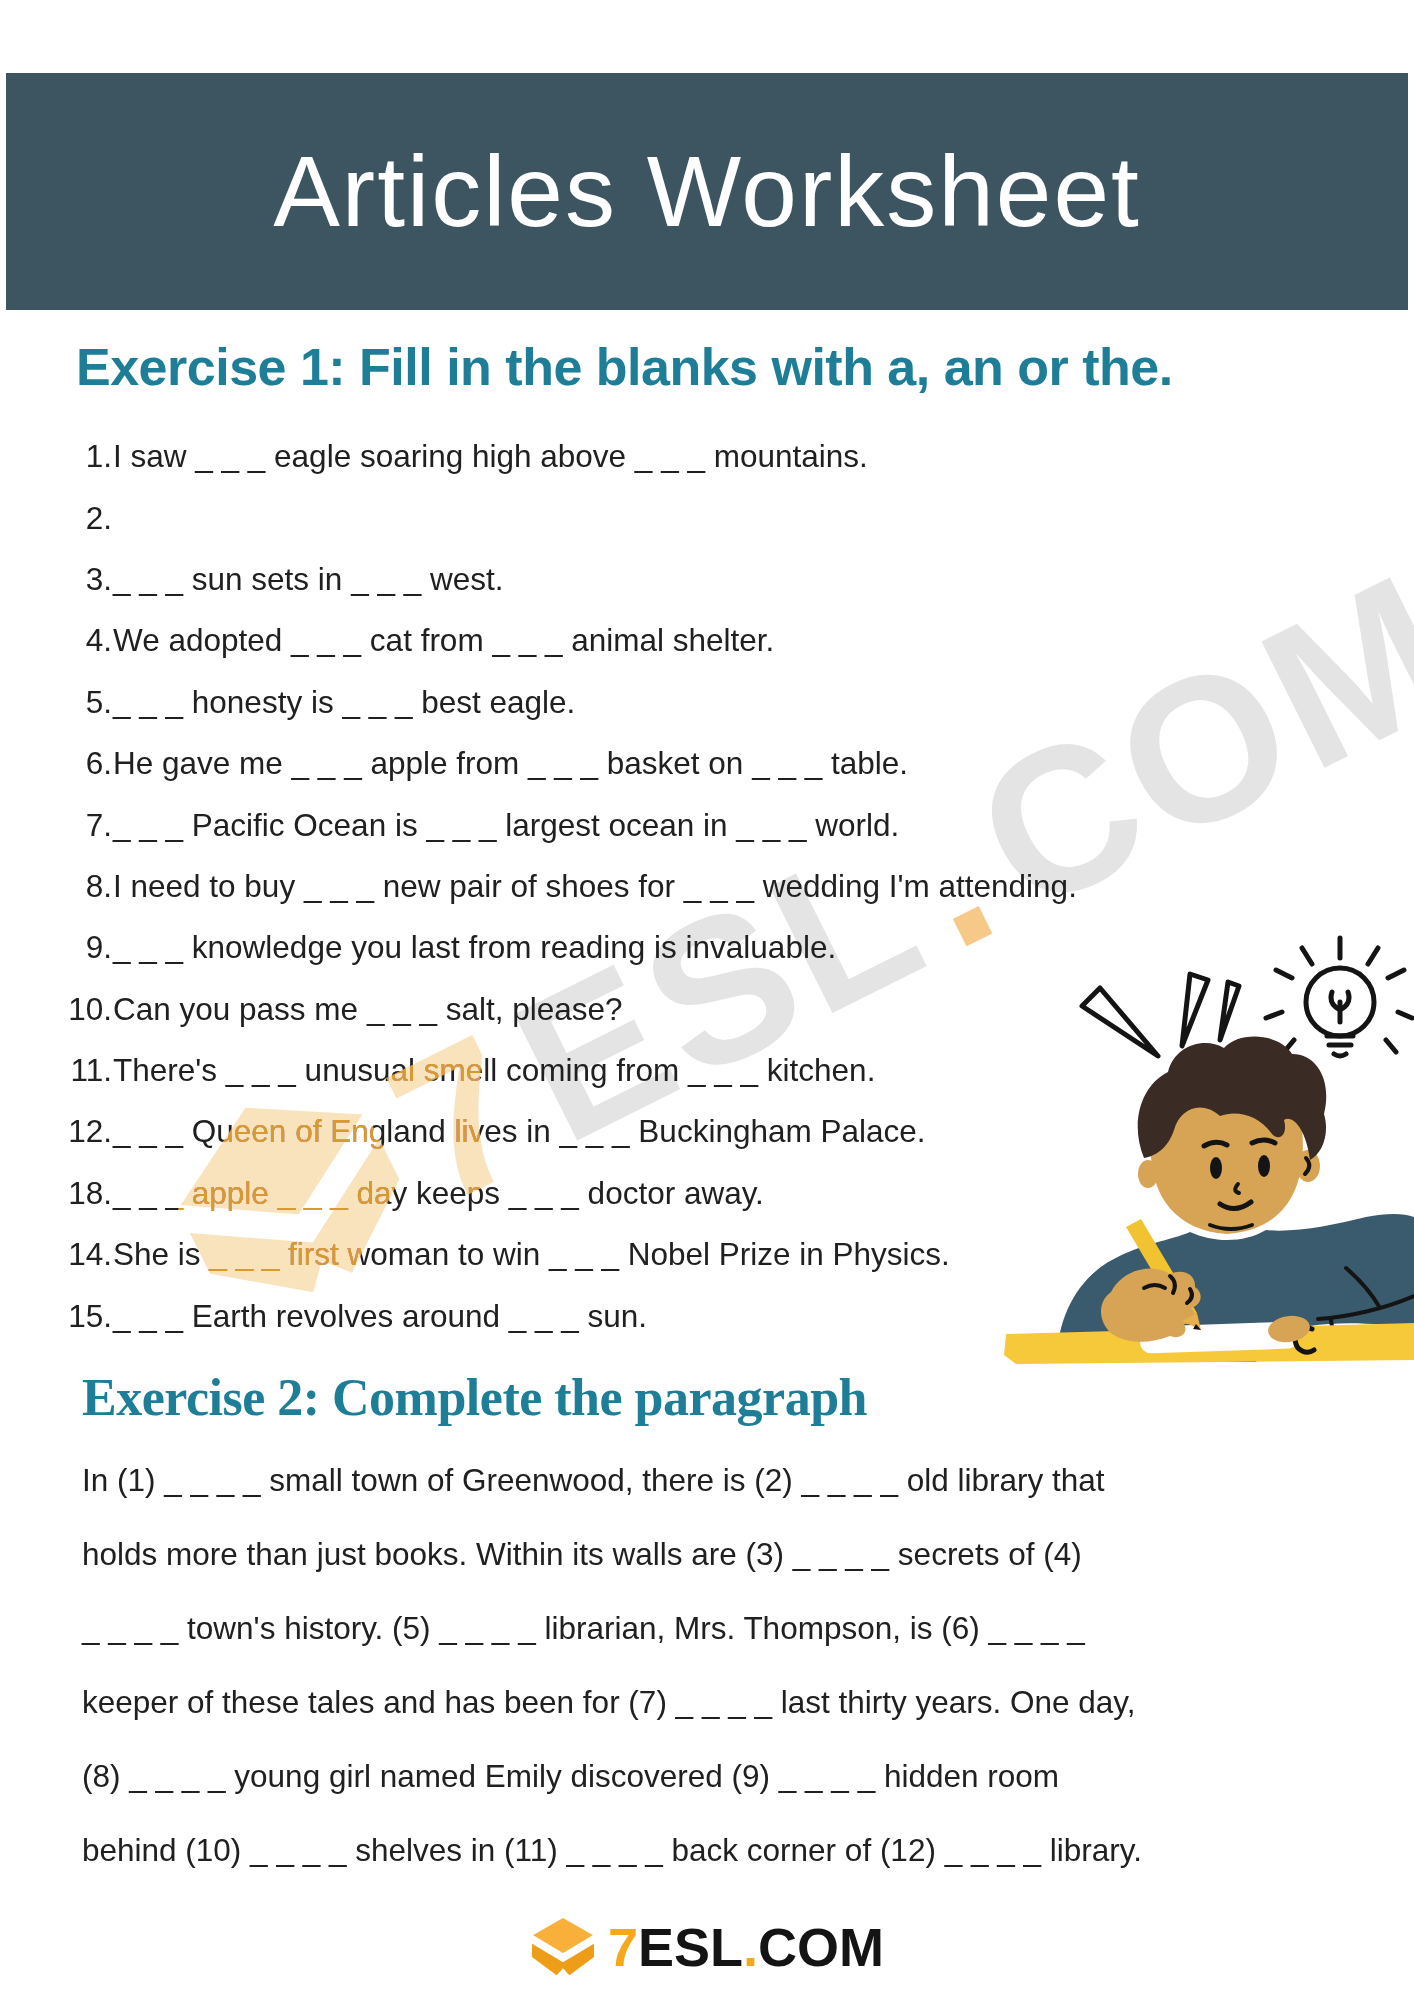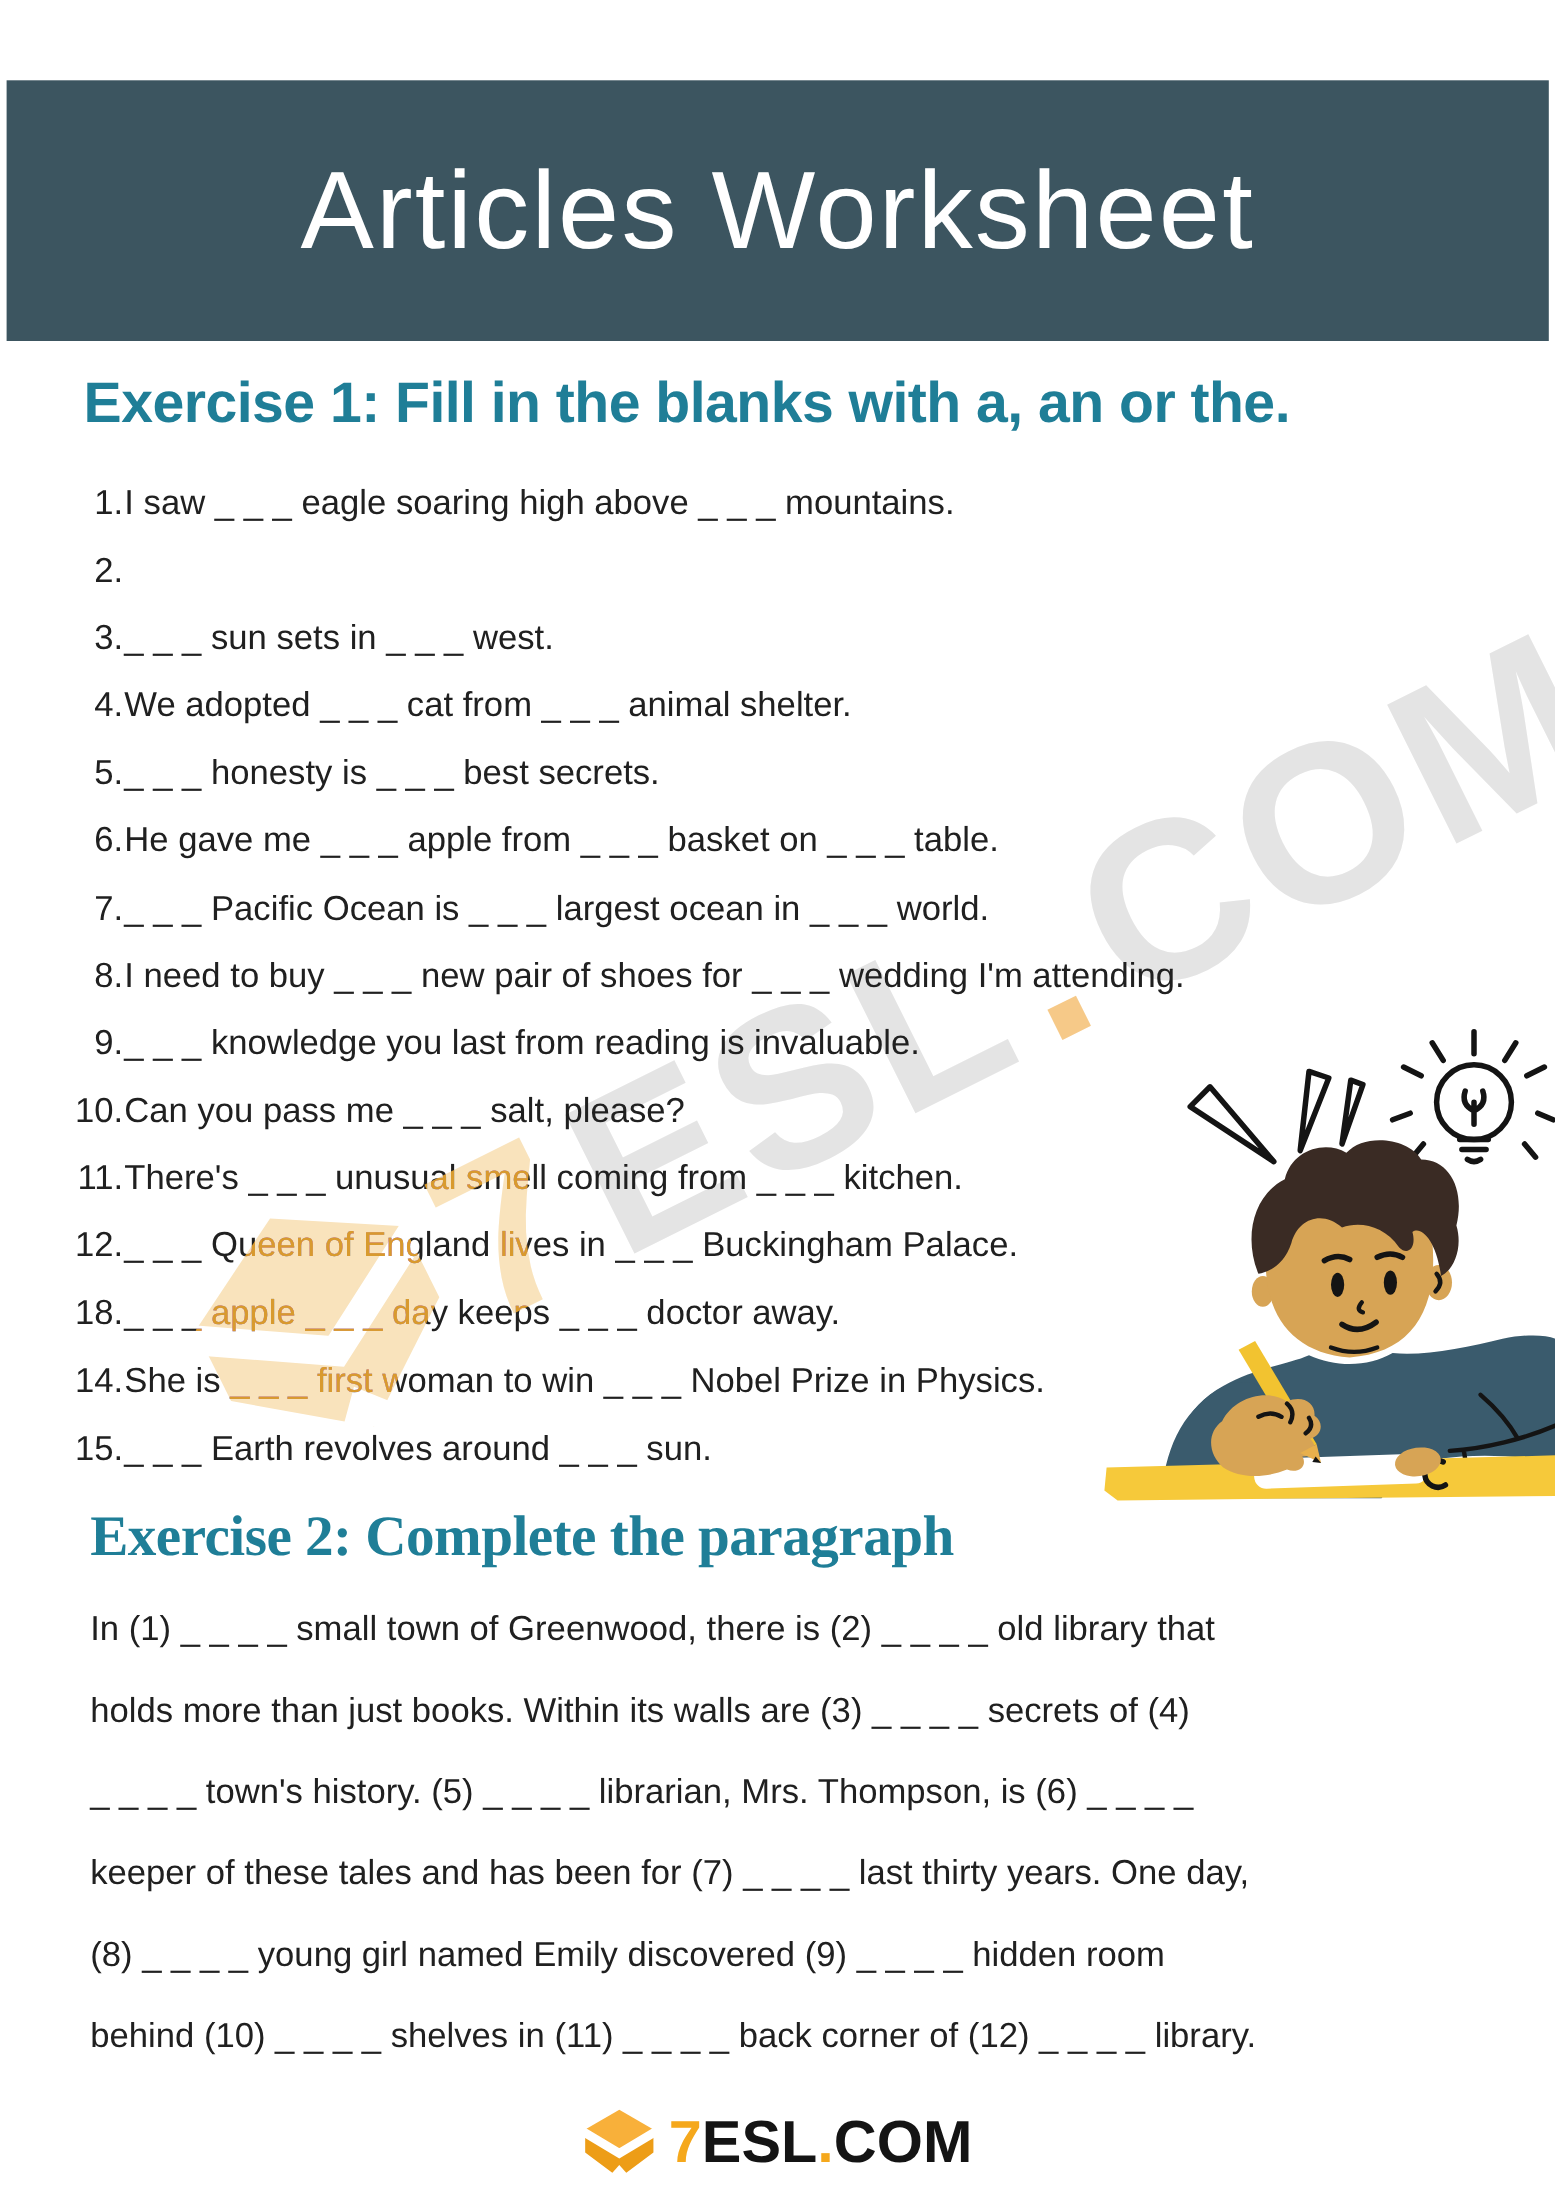--- a/index.html
+++ b/index.html
@@ -91,21 +91,21 @@
     <span class="txt">_ _ _ sun sets in _ _ _ west.</span>
   </div>
 
   <div class="row">
     <span class="num">4.</span>
     <span class="txt">We adopted _ _ _ cat from _ _ _ animal shelter.</span>
   </div>
 
   <div class="row">
     <span class="num">5.</span>
-    <span class="txt">_ _ _ honesty is _ _ _ best secrets.</span>
+    <span class="txt">_ _ _ honesty is _ _ _ best eagle.</span>
   </div>
 
   <div class="row">
     <span class="num">6.</span>
     <span class="txt">He gave me _ _ _ apple from _ _ _ basket on _ _ _ table.</span>
   </div>
 
   <div class="row">
     <span class="num">7.</span>
     <span class="txt">_ _ _ Pacific Ocean is _ _ _ largest ocean in _ _ _ world.</span>

